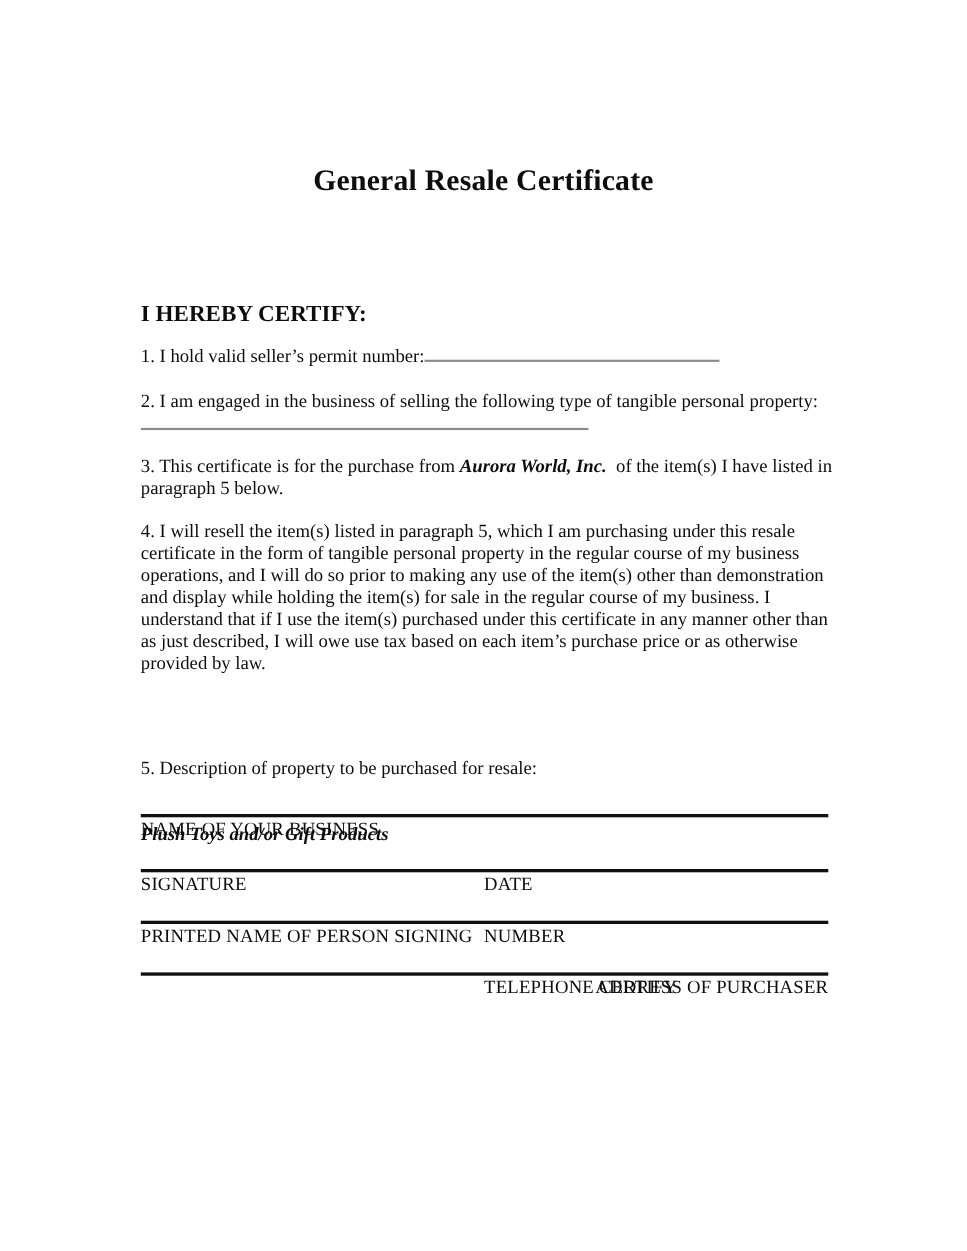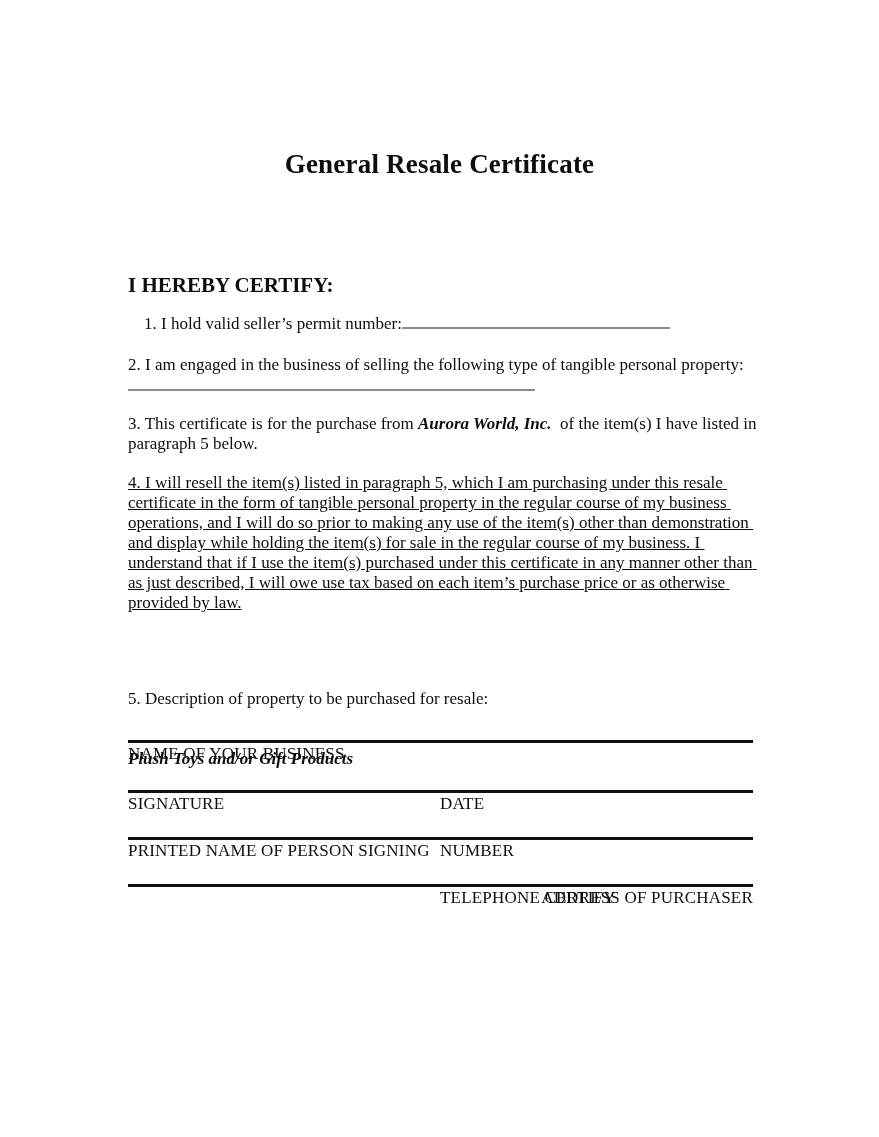--- a/index.html
+++ b/index.html
@@ -34,24 +34,24 @@
     font-weight: bold;
   }
   .para {
     position: absolute;
     left: 128px;
     width: 632px;
     font-size: 17px;
     line-height: 20px;
     white-space: pre-wrap;
   }
-  .p1 { top: 313px; margin-left: 16px; }
+  .p1 { top: 313px; }
   .p2 { top: 355px; }
   .p3 { top: 414px; }
-  .p4 { top: 473px; text-decoration: underline; }
+  .p4 { top: 473px; }
   .p5 { top: 649px; }
   .blank-line {
     display: inline-block;
     border-bottom: 2px solid #8b8b8b;
     height: 14px;
     vertical-align: baseline;
   }
   .blank-permit { width: 268px; }
   .blank-property { width: 407px; }
   .bold-italic {

